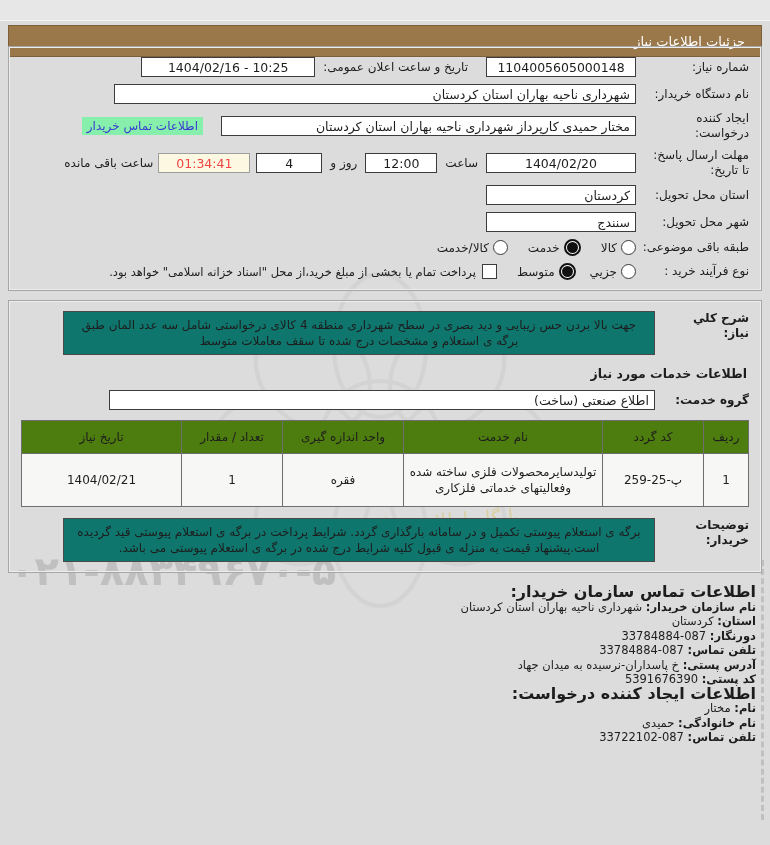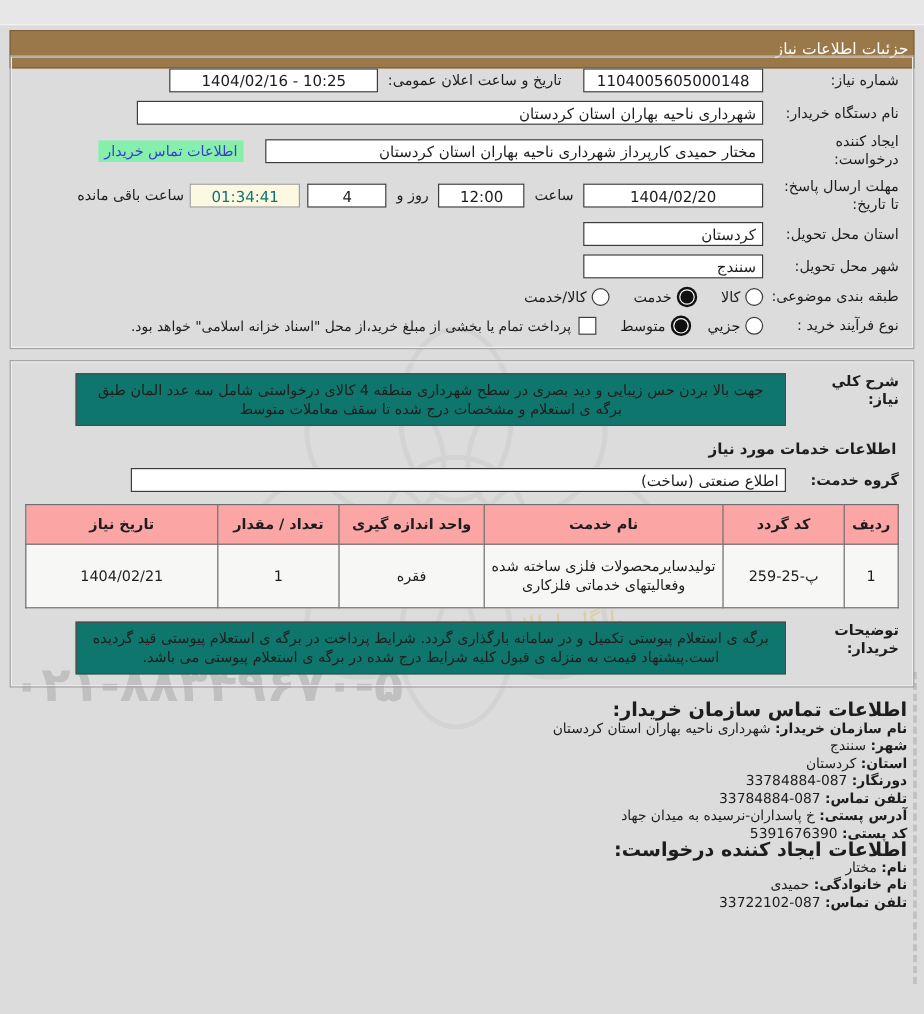--- a/index.html
+++ b/index.html
@@ -10,21 +10,21 @@
     direction:rtl;
     position:relative;
     overflow:hidden;
     color:#1d1d1d;
   }
   .topstrip{position:absolute;top:0;left:0;width:770px;height:20px;background:#e7e7e7;border-bottom:1px solid #f2f2f2;}
   .titlebar{
     position:absolute;top:25px;right:8px;left:8px;height:32px;
     background:#9b784a;border:1px solid #7d5f39;
     color:#ffffff;font-size:13px;
-    display:flex;align-items:center;padding-right:4px;box-sizing:border-box;
+    display:flex;align-items:center;padding-right:16px;box-sizing:border-box;
   }
   .panel{
     position:relative;
     margin:0 8px;
     border:1px solid #a6a6a6;
     box-shadow:inset 0 0 0 1px #ededed;
     box-sizing:border-box;
     padding:10px 12px;
     z-index:2;
   }
@@ -46,21 +46,21 @@
   .w66{width:66px;}
   .wide{width:522px;}
   .creator{width:415px;}
   .inlbl{margin:0 8px;white-space:nowrap;}
   .contact-link{
     color:#3b3bd0;background:#86efac;
     padding:2px 5px;margin-right:18px;font-size:12px;
     text-decoration:none;cursor:pointer;white-space:nowrap;
   }
   .countdown{
-    background:#fdf8e1;border:1px solid #9e9e9e;color:#0f766e;
+    background:#fdf8e1;border:1px solid #9e9e9e;color:#ef4444;
     width:92px;height:20px;display:flex;align-items:center;justify-content:center;
     font-size:12.5px;box-sizing:border-box;margin-right:6px;
   }
   .radio{
     width:13px;height:13px;border:1px solid #3c3c3c;border-radius:50%;
     background:#fff;position:relative;flex-shrink:0;
   }
   .radio.checked{border:2px solid #101010;}
   .radio.checked::after{
     content:"";position:absolute;top:1px;left:1px;right:1px;bottom:1px;
@@ -79,21 +79,21 @@
   .secheader{font-weight:bold;font-size:12.5px;margin:11px 2px 9px;}
   .groupbox{width:546px;margin-left:44px;}
   table.svc{
     width:100%;border-collapse:collapse;margin-top:10px;
     font-size:12px;
   }
   table.svc th, table.svc td{
     border:1px solid #6e6e6e;text-align:center;vertical-align:middle;
     padding:6px 4px;
   }
-  table.svc th{background:#fca5a5;font-weight:bold;height:20px;text-align:center;}
+  table.svc th{background:#4d7c0f;font-weight:normal;height:20px;text-align:center;}
   table.svc td{background:#f7f7f5;height:40px;line-height:16px;}
   .c-row{width:36px;} .c-code{width:92px;} .c-name{width:190px;}
   .c-unit{width:112px;} .c-qty{width:92px;}
   .remarks-row{margin-top:11px;margin-bottom:2px;}
   .contacts{margin:12px 14px 0 0;font-size:11.5px;line-height:14.5px;position:relative;z-index:2;}
   .contacts .line{white-space:nowrap;}
   .contacts .hline{font-weight:bold;font-size:16px;}
   .contacts .clbl{font-weight:bold;}
   
   .wm{position:absolute;z-index:1;pointer-events:none;}
@@ -188,21 +188,21 @@
     <span class="lblcol">استان محل تحویل:</span>
     <div class="ibox w150">کردستان</div>
   </div>
 
   <div class="frow">
     <span class="lblcol">شهر محل تحویل:</span>
     <div class="ibox w150">سنندج</div>
   </div>
 
   <div class="frow">
-    <span class="lblcol">طبقه بندی موضوعی:</span>
+    <span class="lblcol">طبقه باقی موضوعی:</span>
     <span class="radio"></span>
     <span class="optlabel">کالا</span>
     <span class="radio checked"></span>
     <span class="optlabel">خدمت</span>
     <span class="radio"></span>
     <span class="optlabel">کالا/خدمت</span>
   </div>
 
   <div class="frow">
     <span class="lblcol">نوع فرآیند خرید :</span>
@@ -265,24 +265,20 @@
 </div>
 
 <div class="contacts">
   <div class="line hline">اطلاعات تماس سازمان خریدار:</div>
 
   <div class="line">
     <span class="clbl">نام سازمان خریدار:</span>
     <span>شهرداری ناحیه بهاران استان کردستان</span>
   </div>
   <div class="line">
-    <span class="clbl">شهر:</span>
-    <span>سنندج</span>
-  </div>
-  <div class="line">
     <span class="clbl">استان:</span>
     <span>کردستان</span>
   </div>
   <div class="line">
     <span class="clbl">دورنگار:</span>
     <span class="ltr">33784884-087</span>
   </div>
   <div class="line">
     <span class="clbl">تلفن تماس:</span>
     <span class="ltr">33784884-087</span>

